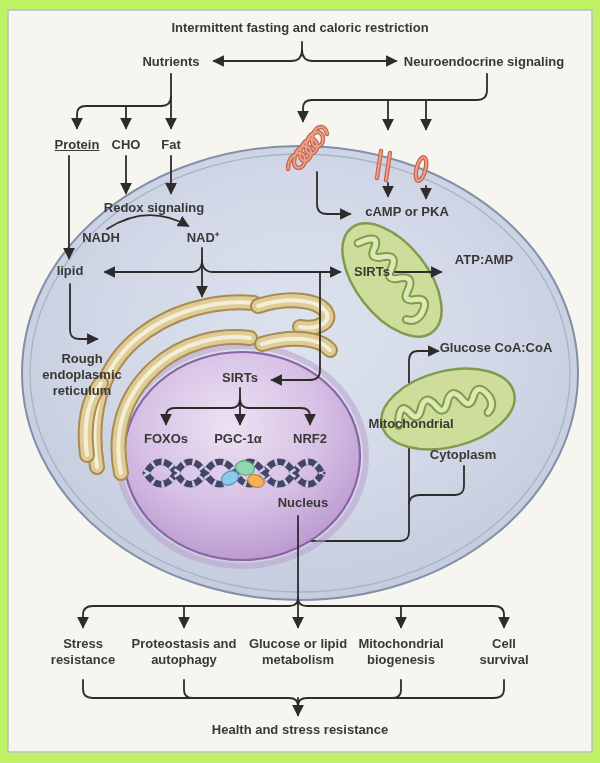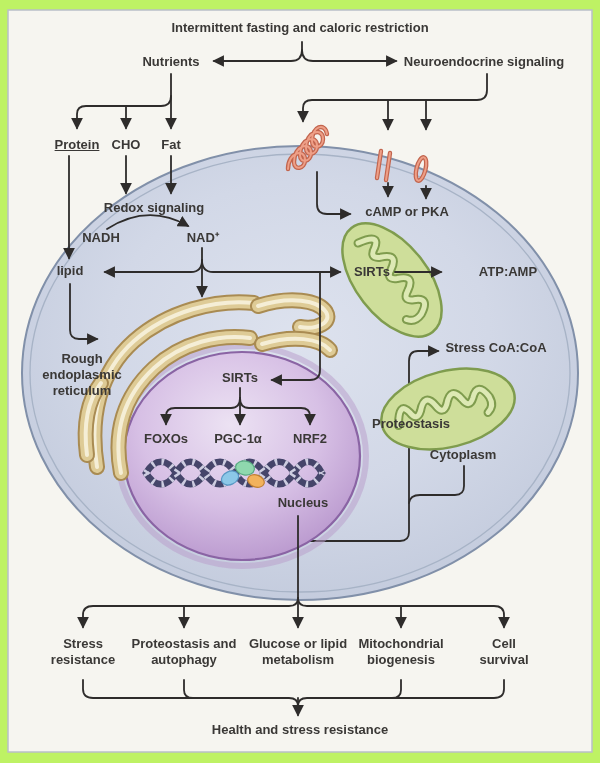--- a/index.html
+++ b/index.html
@@ -175,29 +175,29 @@
 <div class="lbl" style="left:484px;top:54px;">Neuroendocrine signaling</div>
 <div class="lbl" style="left:77px;top:137px;text-decoration:underline;">Protein</div>
 <div class="lbl" style="left:126px;top:137px;">CHO</div>
 <div class="lbl" style="left:171px;top:137px;">Fat</div>
 <div class="lbl" style="left:154px;top:200px;">Redox signaling</div>
 <div class="lbl" style="left:101px;top:230px;text-align:right;">NADH</div>
 <div class="lbl" style="left:203px;top:230px;">NAD⁺</div>
 <div class="lbl" style="left:70px;top:263px;">lipid</div>
 <div class="lbl" style="left:407px;top:204px;">cAMP or PKA</div>
 <div class="lbl" style="left:372px;top:264px;">SIRTs</div>
-<div class="lbl" style="left:484px;top:264px;margin-left:24px;">ATP:AMP</div>
+<div class="lbl" style="left:484px;top:252px;">ATP:AMP</div>
 <div class="lbl wrap" style="left:82px;top:351px;width:92px;">Rough endoplasmic reticulum</div>
 <div class="lbl" style="left:240px;top:370px;">SIRTs</div>
 <div class="lbl" style="left:166px;top:431px;">FOXOs</div>
 <div class="lbl" style="left:238px;top:431px;">PGC-1α</div>
 <div class="lbl" style="left:310px;top:431px;">NRF2</div>
 <div class="lbl" style="left:303px;top:495px;">Nucleus</div>
-<div class="lbl" style="left:496px;top:340px;">Stress CoA:CoA</div>
-<div class="lbl" style="left:411px;top:416px;">Proteostasis</div>
+<div class="lbl" style="left:496px;top:340px;">Glucose CoA:CoA</div>
+<div class="lbl" style="left:411px;top:416px;">Mitochondrial</div>
 <div class="lbl" style="left:463px;top:447px;">Cytoplasm</div>
 <div class="lbl wrap" style="left:83px;top:636px;width:86px;">Stress resistance</div>
 <div class="lbl wrap" style="left:184px;top:636px;width:118px;">Proteostasis and autophagy</div>
 <div class="lbl wrap" style="left:298px;top:636px;width:126px;">Glucose or lipid metabolism</div>
 <div class="lbl wrap" style="left:401px;top:636px;width:116px;">Mitochondrial biogenesis</div>
 <div class="lbl" style="left:300px;top:722px;">Health and stress resistance</div>
 <div class="lbl wrap" style="left:504px;top:636px;width:72px;">Cell survival</div>
 
 </div>
 

